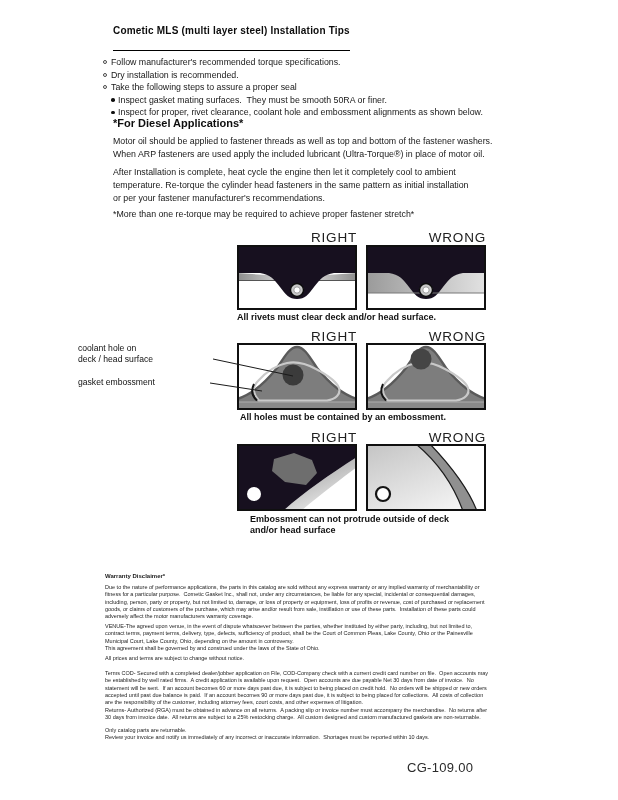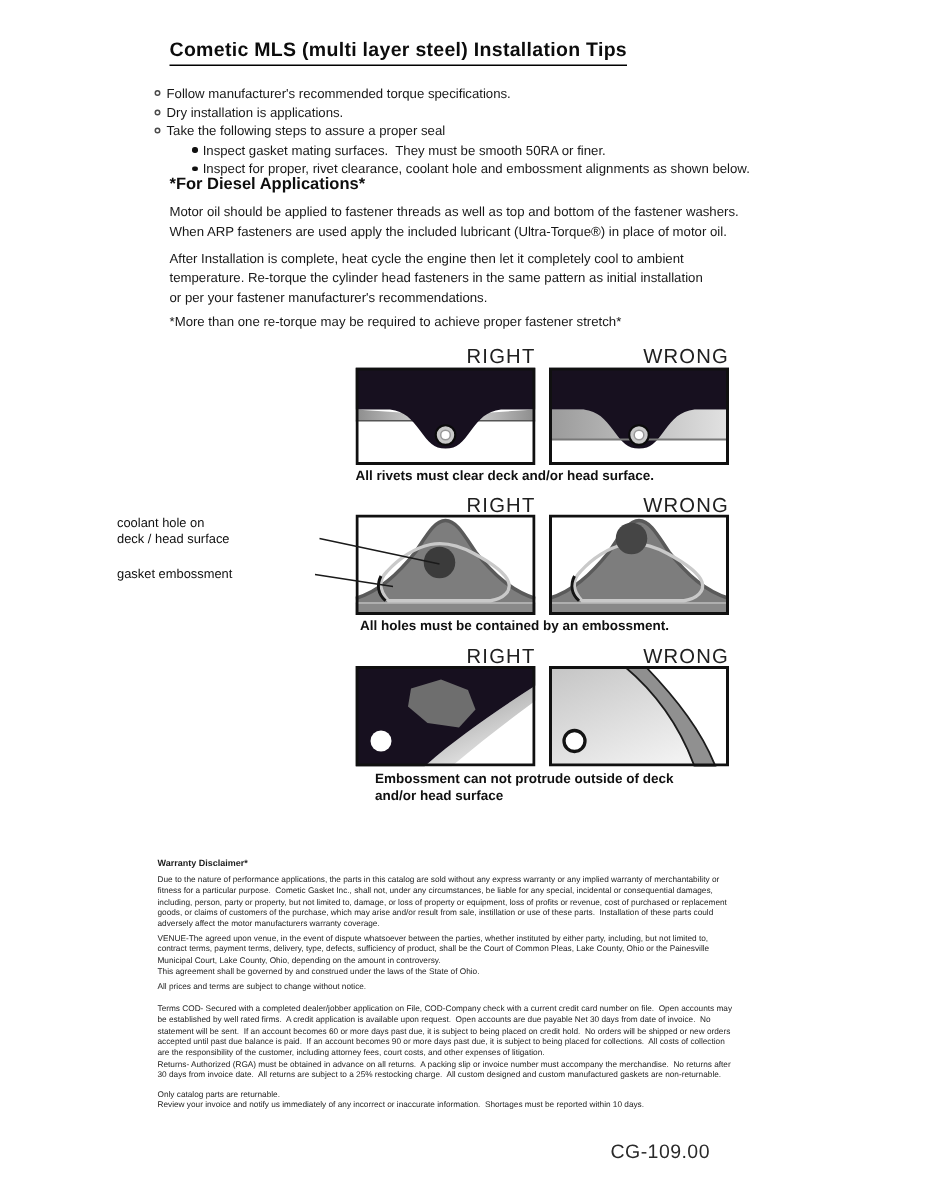--- a/index.html
+++ b/index.html
@@ -3,26 +3,26 @@
 <meta charset="utf-8">
 <style>
   * { margin:0; padding:0; box-sizing:border-box; }
   html,body { background:#ffffff; }
   .page {
     position:relative; width:618px; height:800px; background:#ffffff;
     font-family:"Liberation Sans", sans-serif; color:#151515; overflow:hidden;
   }
   
   .title {
-    position:absolute; left:113px; top:25px; font-size:13px; font-weight:bold;
-    letter-spacing:.2px; border-bottom:1.5px solid #000; padding-bottom:3px; color:#0c0c0c;
+    position:absolute; left:113px; top:25px; font-size:10px; font-weight:bold;
+    letter-spacing:.2px; border-bottom:1.5px solid #000; padding-bottom:14px; color:#0c0c0c;
   }
   .bullets { position:absolute; left:103px; top:56px; font-size:8.8px; line-height:12.6px; color:#181818; }
   .b-item, .sb-item { display:flex; white-space:pre; }
-  .sb-item { margin-left:25px; }
+  .sb-item { margin-left:8px; }
   .b-marker {
     flex:none; width:4px; height:4px; border:1px solid #4a4a4a; border-radius:50%;
     margin:4px 4px 0 0; background:#fff;
   }
   .sb-marker {
     flex:none; width:3.6px; height:3.6px; border-radius:50%;
     margin:4.3px 3.5px 0 0; background:#101010;
   }
   
   .diesel-h { position:absolute; left:113px; top:117px; font-size:11px; font-weight:bold; color:#0e0e0e; }
@@ -55,21 +55,21 @@
 
   <h1 class="title">Cometic MLS (multi layer steel) Installation Tips</h1>
 
   <div class="bullets">
     <div class="b-item">
       <span class="b-marker"></span>
       <span>Follow manufacturer's recommended torque specifications.</span>
     </div>
     <div class="b-item">
       <span class="b-marker"></span>
-      <span>Dry installation is applications.</span>
+      <span>Dry installation is recommended.</span>
     </div>
     <div class="b-item">
       <span class="b-marker"></span>
       <span>Take the following steps to assure a proper seal</span>
     </div>
     <div class="sb-item">
       <span class="sb-marker"></span>
       <span>Inspect gasket mating surfaces.  They must be smooth 50RA or finer.</span>
     </div>
     <div class="sb-item">

